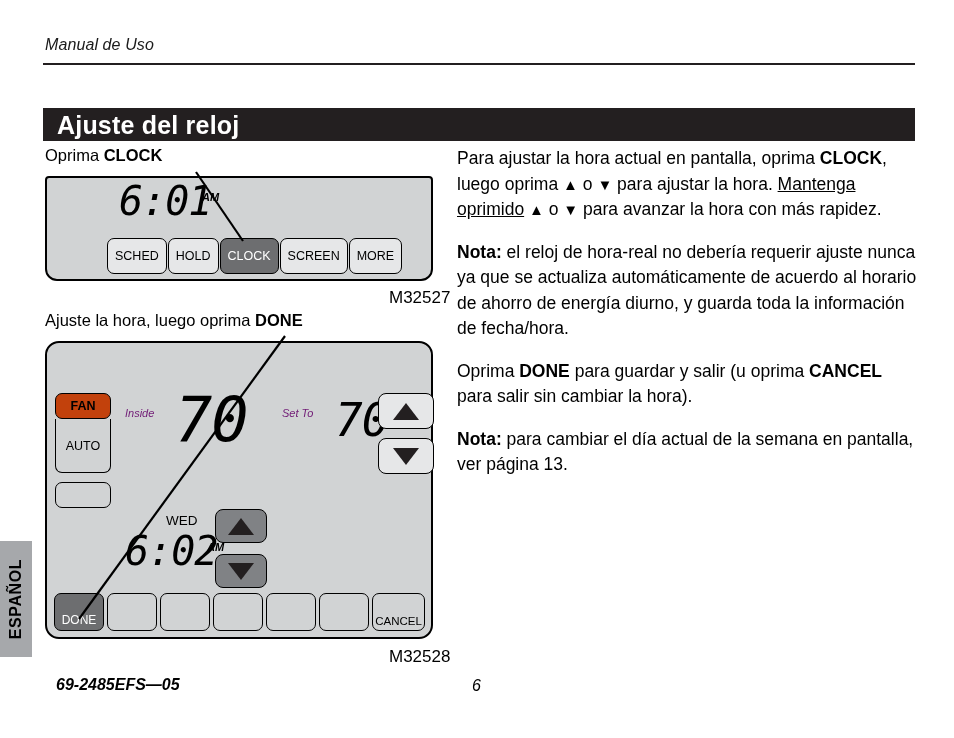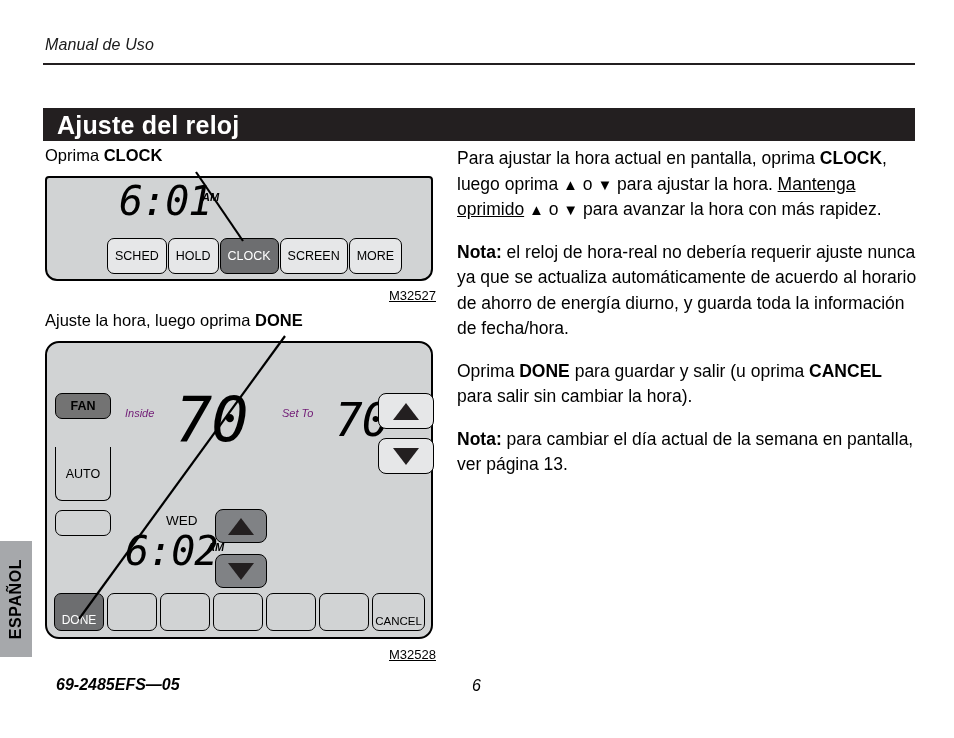--- a/index.html
+++ b/index.html
@@ -90,23 +90,22 @@
     color: #000000;
     white-space: nowrap;
   }
   .caption b { font-weight: bold; }
   #caption-1 { left: 45px; top: 146px; }
   #caption-2 { left: 45px; top: 311px; }
 
   
   .fig-id {
     position: absolute;
-    font-size: 13px;
-    color: #000000;
-    text-decoration: underline;
+    font-size: 17px;
+    color: #000000;
   }
   #figid-1 { left: 389px; top: 288px; }
   #figid-2 { left: 389px; top: 647px; }
 
   
   .tstat {
     position: absolute;
     background: #d1d3d4;
     border: 2px solid #000000;
     box-sizing: border-box;
@@ -181,41 +180,40 @@
   
   .fan-stack {
     position: absolute;
     left: 8px;
     top: 50px;
     width: 56px;
   }
   .fan-btn {
     border: 1.6px solid #000000;
     border-radius: 7px;
-    background: #737373;
+    background: #c2410c;
     height: 26px;
     display: flex;
     align-items: center;
     justify-content: center;
     font-size: 12.5px;
     font-weight: bold;
     box-sizing: border-box;
   }
   .auto-btn {
     border: 1.6px solid #000000;
     border-top: none;
     border-radius: 0 0 7px 7px;
     background: #d1d3d4;
     height: 54px;
     display: flex;
     align-items: center;
     justify-content: center;
     font-size: 12.5px;
     box-sizing: border-box;
-    margin-top: 28px;
   }
   .blank-btn {
     margin-top: 9px;
     border: 1.6px solid #000000;
     border-radius: 7px;
     background: #d1d3d4;
     height: 26px;
     box-sizing: border-box;
   }
 

